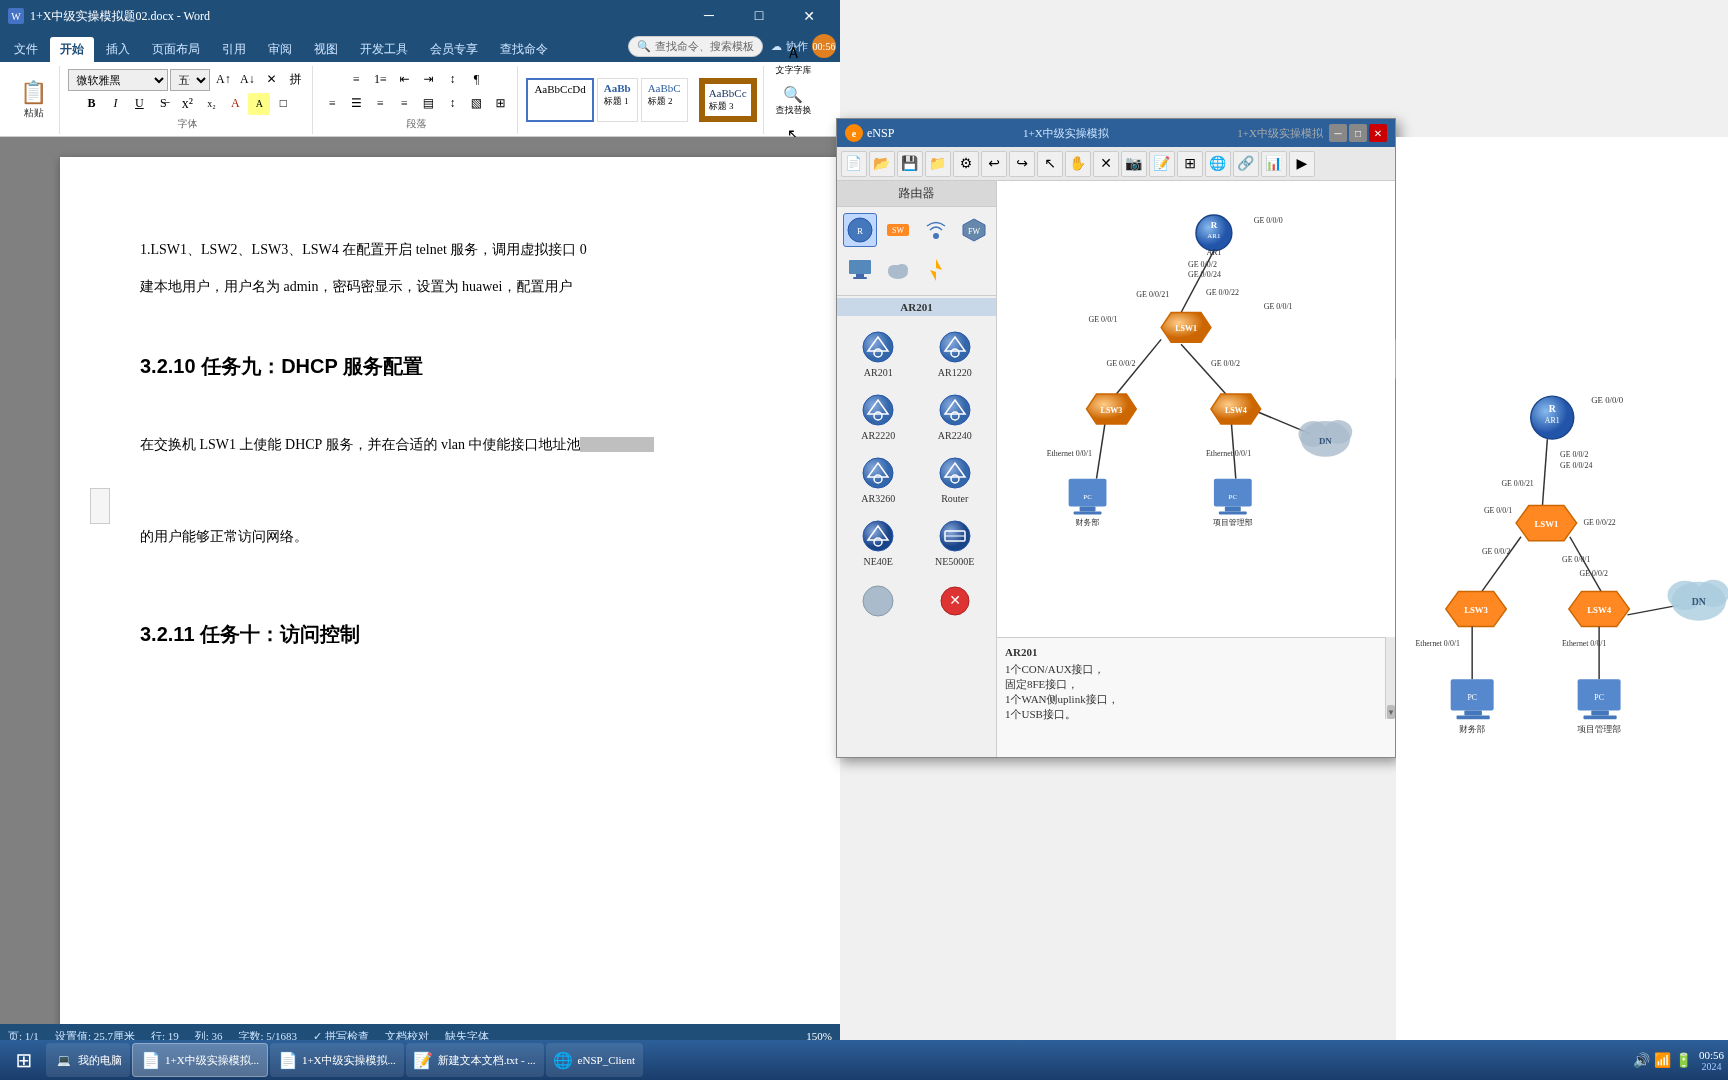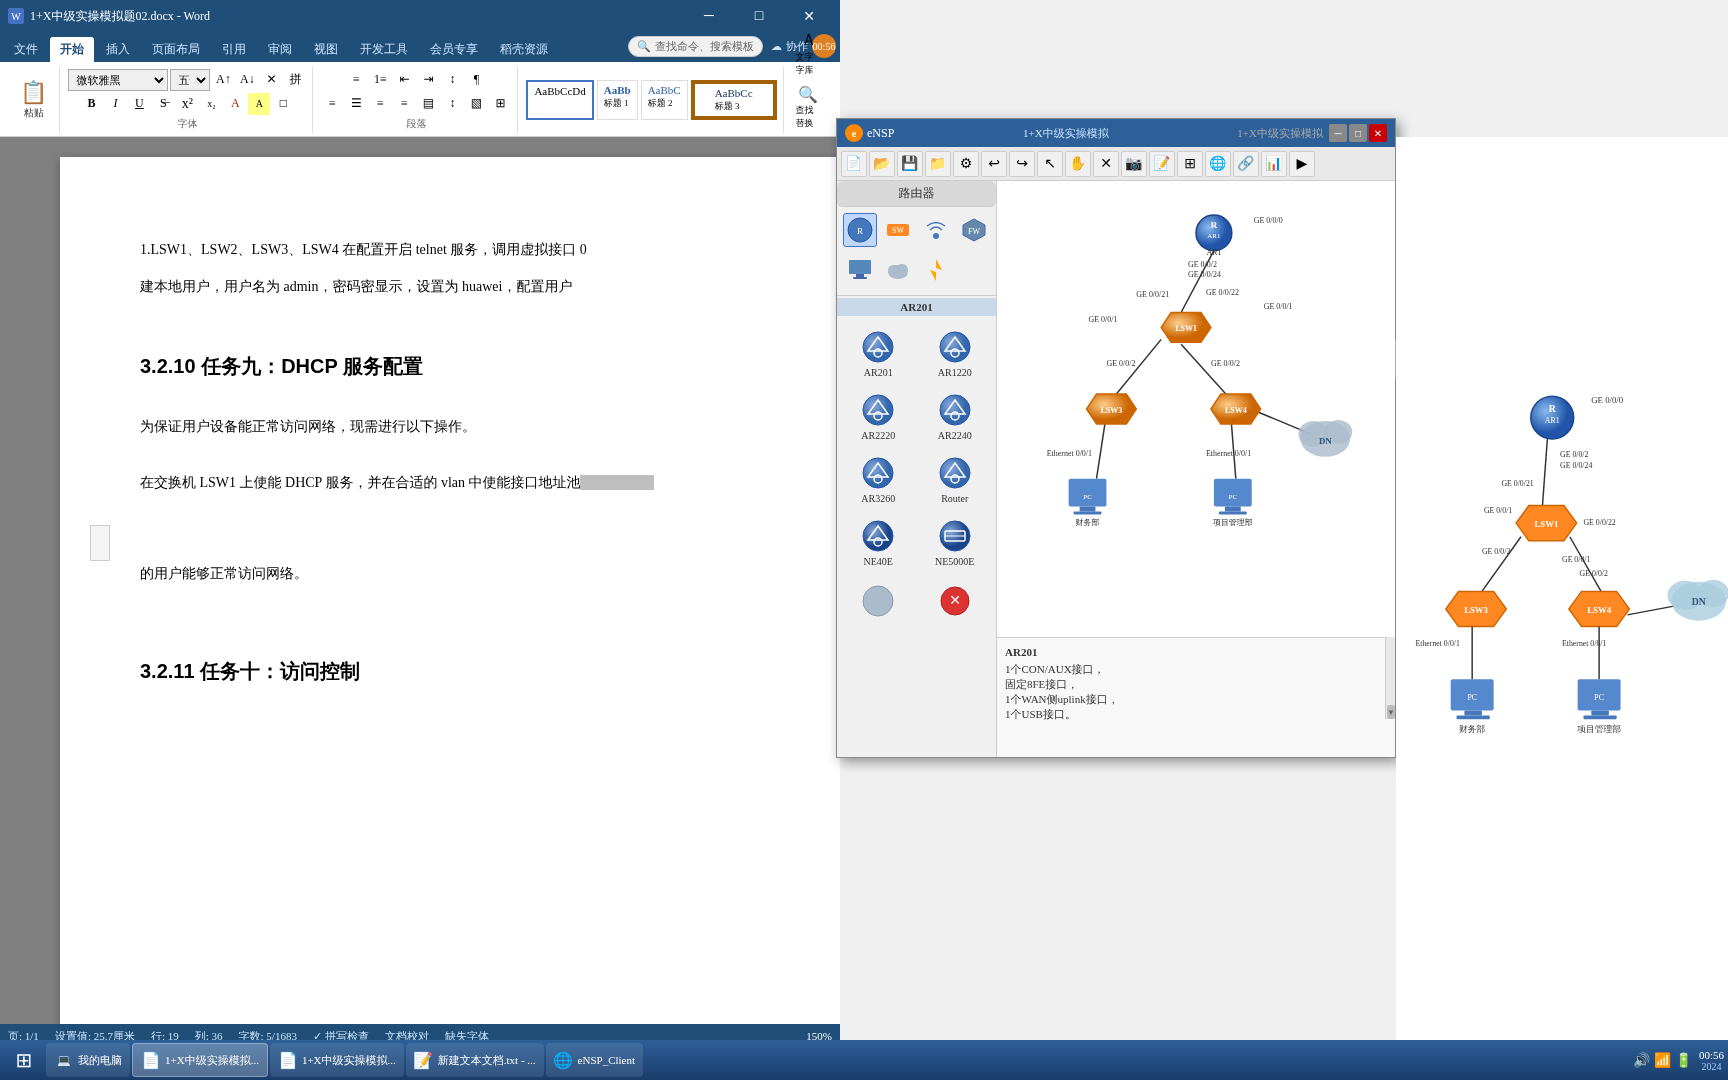--- a/index.html
+++ b/index.html
@@ -226,21 +226,20 @@
       display: flex;
       flex-direction: column;
     }
     .ensp-panel-title {
       background: #d8d8d8;
       text-align: center;
       padding: 4px;
       font-size: 12px;
       color: #333;
       border-bottom: 1px solid #ccc;
-      border-radius: 6px;
     }
     .ensp-device-grid {
       display: grid;
       grid-template-columns: 1fr 1fr 1fr 1fr;
       gap: 4px;
       padding: 6px;
     }
     .ensp-device-icon {
       width: 34px; height: 34px;
       display: flex; align-items: center; justify-content: center;
@@ -409,21 +408,21 @@
     <div class="ribbon-tabs">
       <div class="ribbon-tab">文件</div>
       <div class="ribbon-tab active">开始</div>
       <div class="ribbon-tab">插入</div>
       <div class="ribbon-tab">页面布局</div>
       <div class="ribbon-tab">引用</div>
       <div class="ribbon-tab">审阅</div>
       <div class="ribbon-tab">视图</div>
       <div class="ribbon-tab">开发工具</div>
       <div class="ribbon-tab">会员专享</div>
-      <div class="ribbon-tab">稻壳资源</div>
+      <div class="ribbon-tab">查找命令</div>
       <div style="margin-left:auto;display:flex;align-items:center;gap:8px;padding-bottom:4px;">
         <div style="background:#f0f0f0;border:1px solid #ccc;border-radius:12px;padding:2px 8px;font-size:11px;color:#666;display:flex;align-items:center;gap:4px;">
           <span>🔍</span>
           <span>查找命令、搜索模板</span>
         </div>
         <div style="color:#cce4ff;font-size:11px;display:flex;align-items:center;gap:4px;">
           <span>☁</span>
           <span>协作</span>
           <div style="background:#e08020;border-radius:50%;width:24px;height:24px;display:flex;align-items:center;justify-content:center;font-size:10px;color:white;">00:56</div>
         </div>
@@ -489,21 +488,21 @@
         </div>
         <div class="ribbon-group-label">段落</div>
       </div>
 
       <div class="ribbon-group">
         <div class="ribbon-group-items">
           <div style="display:flex;gap:3px;">
             <div style="border:2px solid #4472c4;padding:3px 6px;font-size:11px;background:white;">AaBbCcDd</div>
             <div style="padding:3px 6px;font-size:11px;background:white;border:1px solid #ddd;"><span style="color:#2e5fa3;font-weight:bold;">AaBb</span><br><span style="font-size:9px;">标题 1</span></div>
             <div style="padding:3px 6px;font-size:11px;background:white;border:1px solid #ddd;"><span style="color:#2e5fa3;">AaBbC</span><br><span style="font-size:9px;">标题 2</span></div>
-            <div style="padding:3px 20px;font-size:11px;background:white;border:4px solid #a16207;"><span style="color:#1f3864;">AaBbCc</span><br><span style="font-size:9px;">标题 3</span></div>
+            <div style="padding:3px 4px;font-size:11px;background:white;border:6px solid #a16207;margin-left:8px;"><span style="color:#1f3864;">AaBbCc</span><br><span style="font-size:9px;">标题 3</span></div>
           </div>
         </div>
       </div>
 
       <div class="ribbon-group" style="border-right:none;">
         <div style="display:flex;flex-direction:column;gap:4px;">
           <div class="ribbon-btn">
             <span>Ａ</span>
             <span style="font-size:9px;">文字字库</span>
           </div>
@@ -520,21 +519,20 @@
     </div>
   </div>
 
   <div class="doc-area" style="padding: 20px 60px; background:#808080;">
     <div class="doc-page">
       <div class="doc-text">1.LSW1、LSW2、LSW3、LSW4 在配置开启 telnet 服务，调用虚拟接口 0</div>
       <div class="doc-text">建本地用户，用户名为 admin，密码密显示，设置为 huawei，配置用户</div>
       <br>
       <div class="doc-heading">3.2.10 任务九：DHCP 服务配置</div>
       <br>
-      <div class="doc-text">为保证用户设备能正常访问网络，现需进行以下操作。</div>
       <br>
       <div class="doc-text">
         在交换机 LSW1 上使能 DHCP 服务，并在合适的 vlan 中使能接口地址池<span class="gray-block">&nbsp;&nbsp;&nbsp;&nbsp;&nbsp;&nbsp;&nbsp;&nbsp;&nbsp;&nbsp;&nbsp;&nbsp;&nbsp;&nbsp;&nbsp;&nbsp;&nbsp;&nbsp;&nbsp;&nbsp;</span>
       </div>
       <br>
       <div style="position:relative;left:-50px;">
         <div style="width:20px;height:36px;background:#f5f5f5;border:1px solid #ccc;font-size:8px;color:#999;display:flex;align-items:center;justify-content:center;"></div>
       </div>
       <div class="doc-text">的用户能够正常访问网络。</div>
       <br><br>

